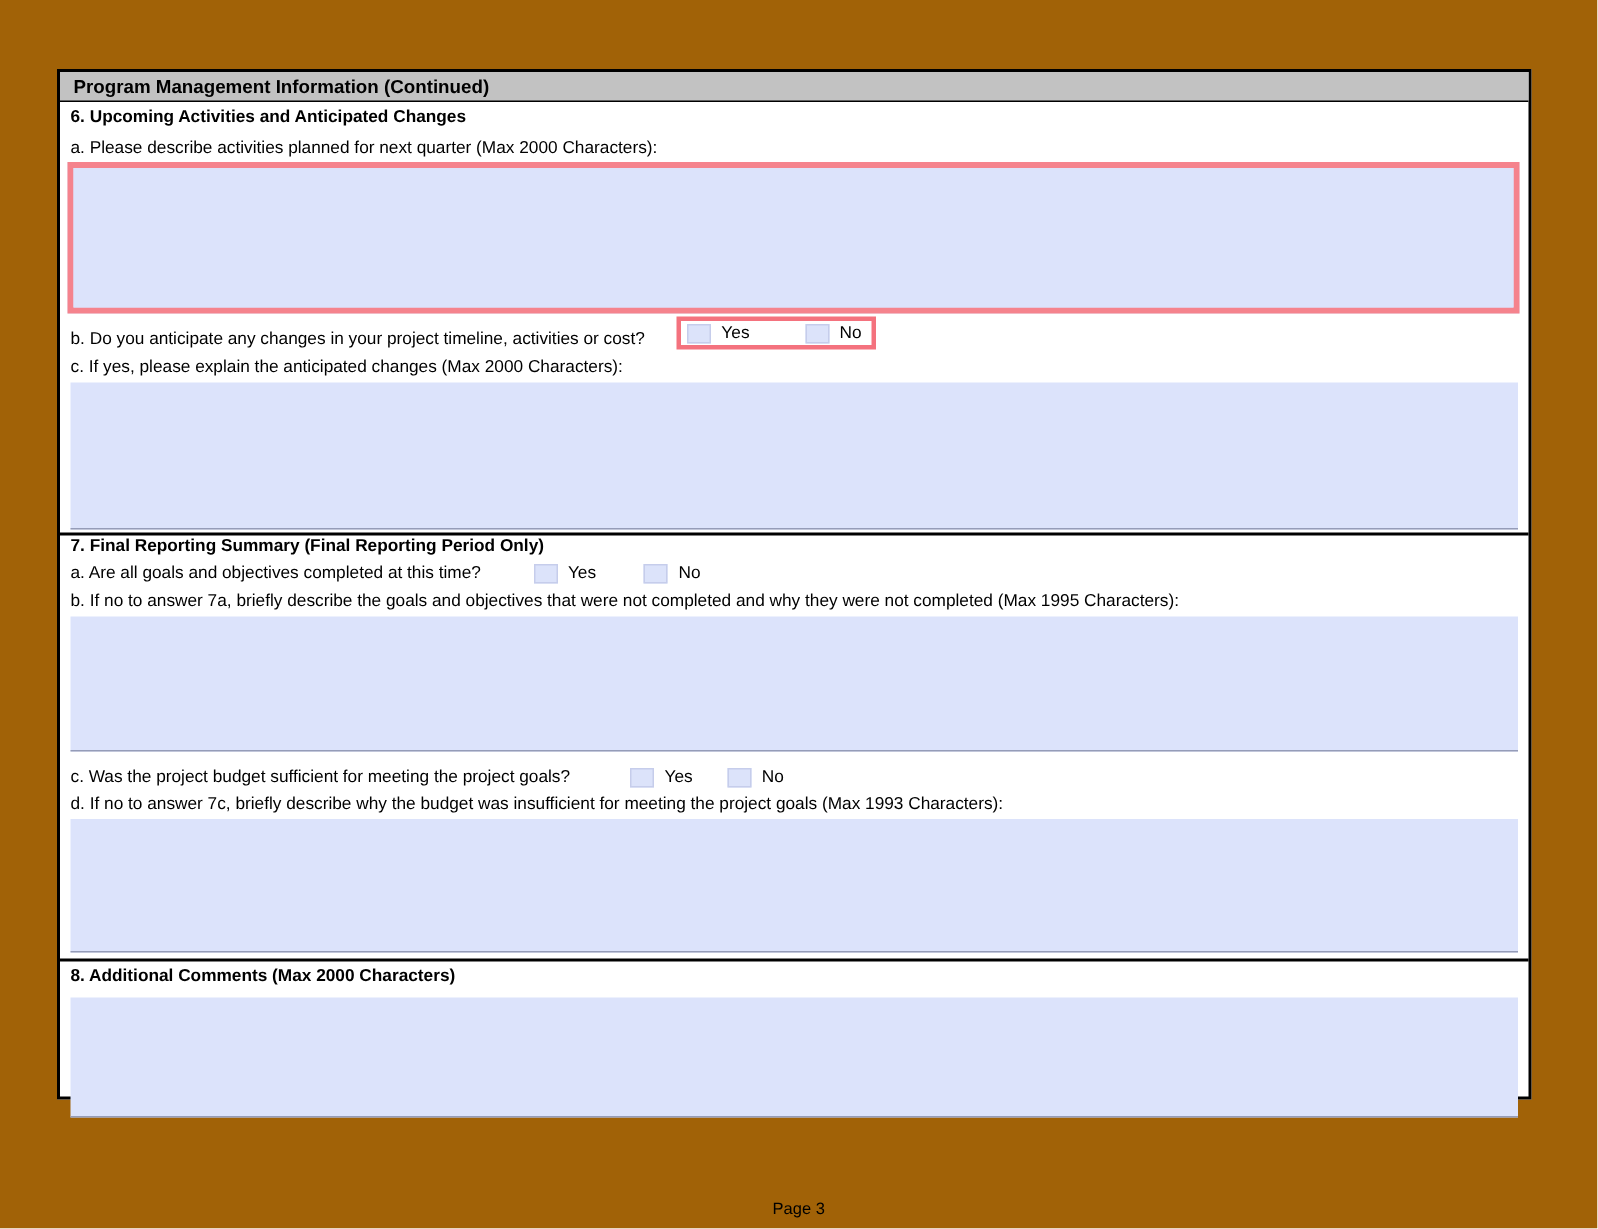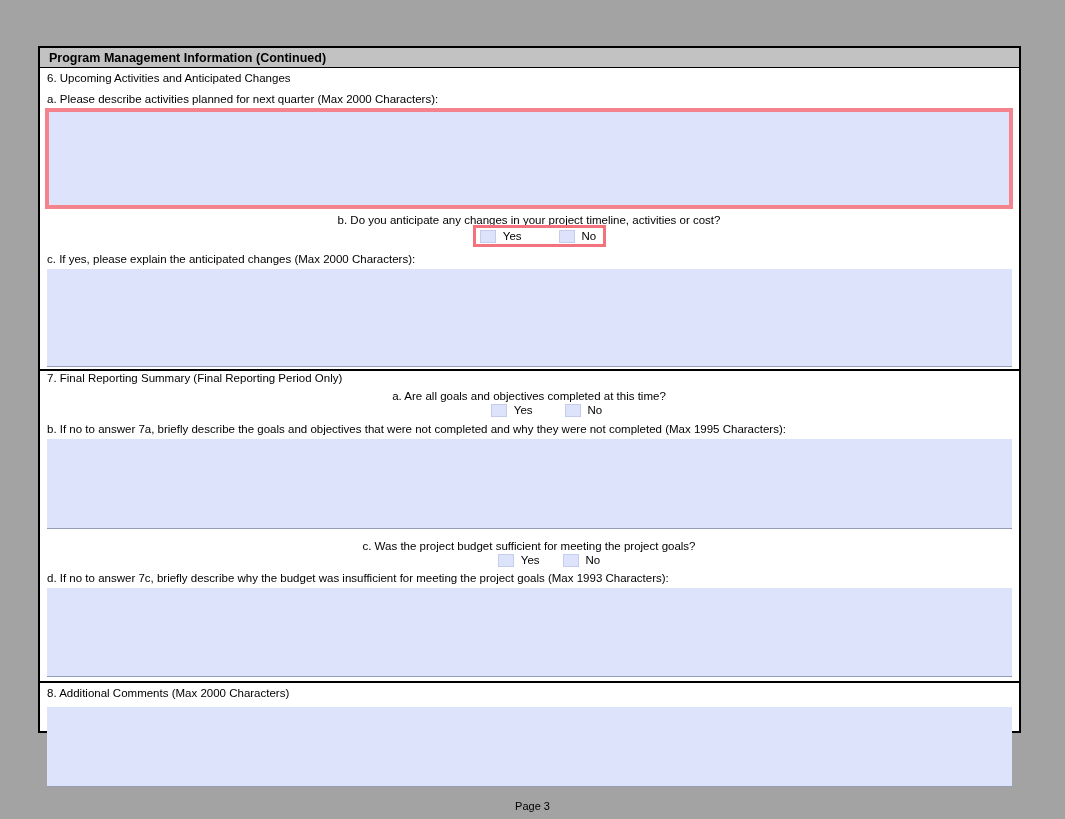--- a/index.html
+++ b/index.html
@@ -5,21 +5,21 @@
   * { box-sizing: border-box; margin: 0; padding: 0; }
   html, body { background: #ffffff; }
   body {
     font-family: "Liberation Sans", "DejaVu Sans", sans-serif;
     color: #000;
   }
   .canvas {
     position: relative;
     width: 1065px;
     height: 819px;
-    background: #a3a3a3;
+    background: #a16207;
     overflow: hidden;
   }
   .form-page {
     position: absolute;
     left: 38px;
     top: 46px;
     width: 983px;
     height: 687px;
     border: 2px solid #000;
     background: #ffffff;
@@ -29,21 +29,21 @@
     background: #c2c2c2;
     border-bottom: 1px solid #000;
     display: flex;
     align-items: center;
     padding-left: 9px;
     font-size: 12.5px;
     font-weight: bold;
   }
   .heading {
     font-size: 11.5px;
-    font-weight: normal;
+    font-weight: bold;
     margin: 3px 8px 0 7px;
     line-height: 14px;
   }
   .qlabel {
     font-size: 11.5px;
     margin: 7px 8px 0 7px;
     line-height: 14px;
   }
   .field {
     display: block;
@@ -63,25 +63,24 @@
     border: 4px solid #f5838d;
     background: #dce3fb;
   }
   .required-highlight .field {
     margin: 0;
     width: 100%;
     border-bottom: none;
   }
   .yn-row {
     display: flex;
-    align-items: center;
+    align-items: flex-end;
     font-size: 11.5px;
     margin: 3px 8px 0 7px;
     line-height: 14px;
-    flex-direction: column;
   }
   .yn-group {
     display: inline-flex;
     align-items: center;
   }
   .yn-group.boxed {
     border: 3px solid #f4727e;
     padding: 1px 7px 1px 4px;
     margin-top: -2px;
   }

